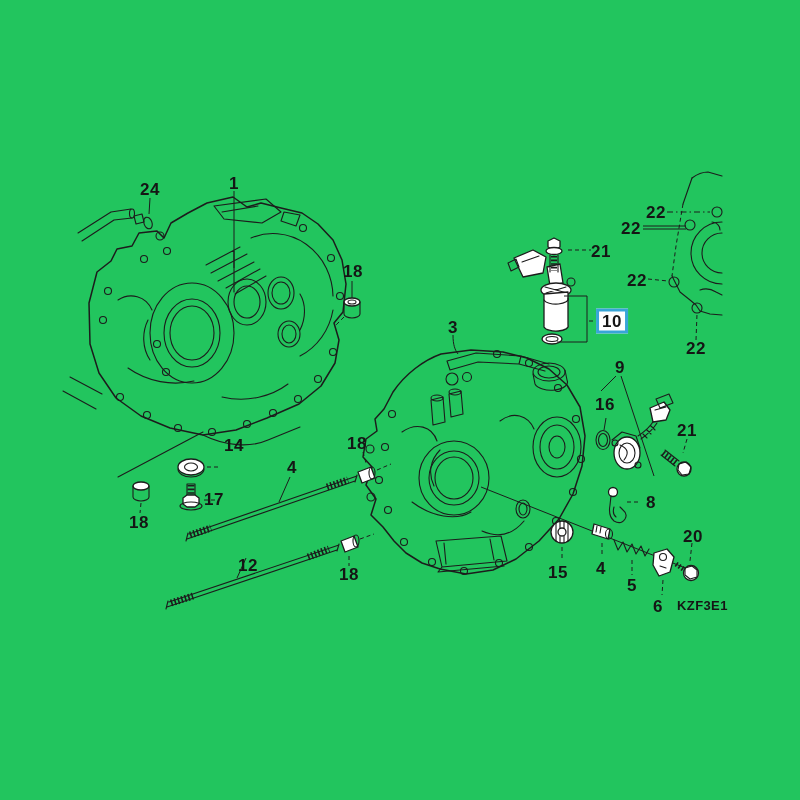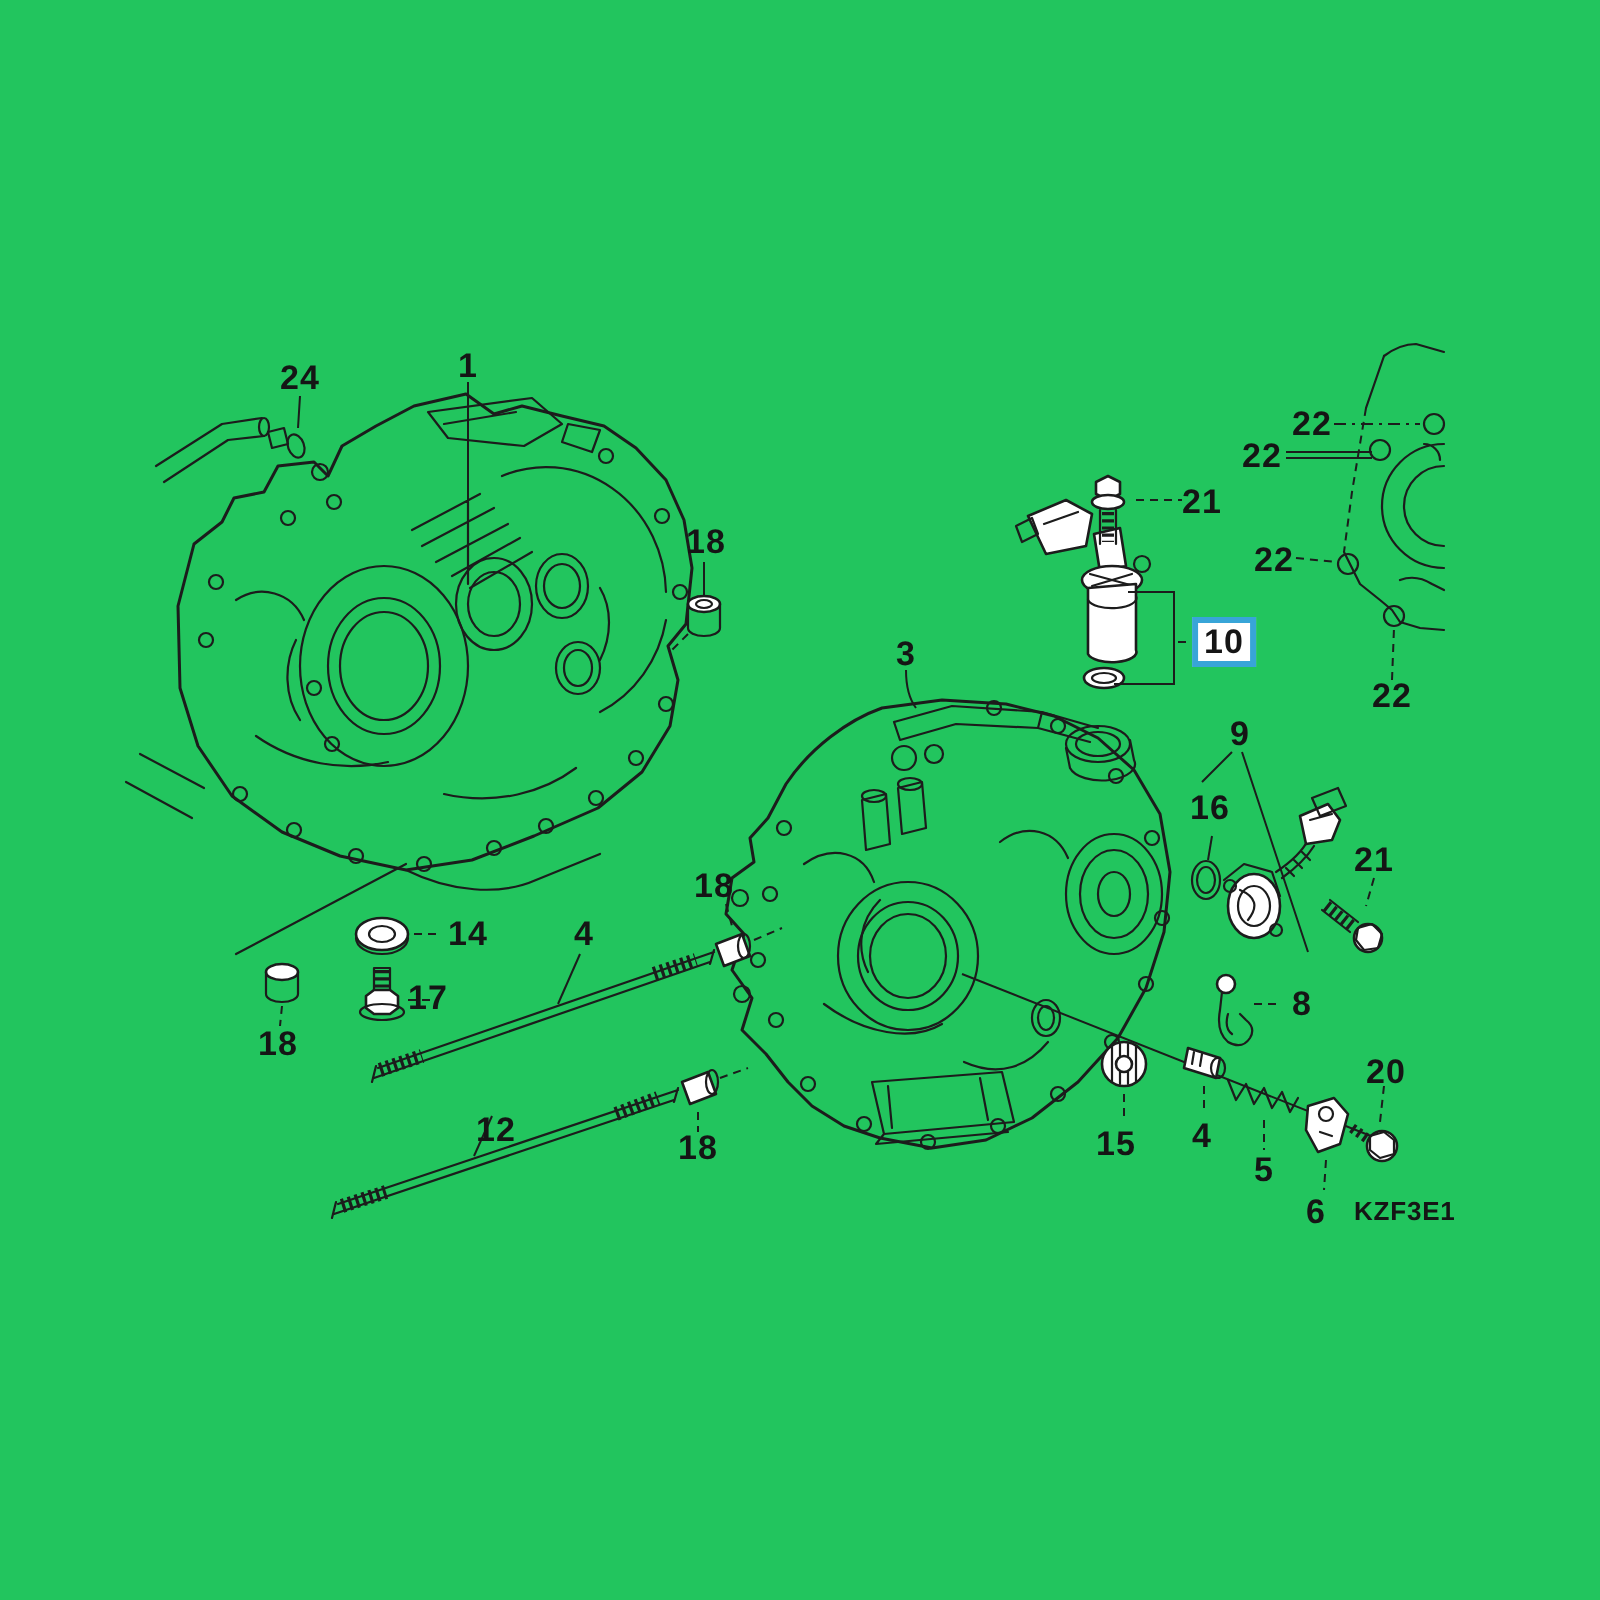--- a/index.html
+++ b/index.html
@@ -297,21 +297,21 @@
       <div class="part-label highlighted" style="left: 612px; top: 321px;">10</div>
       <div class="part-label" style="left: 656px; top: 212px;">22</div>
       <div class="part-label" style="left: 631px; top: 228px;">22</div>
       <div class="part-label" style="left: 637px; top: 280px;">22</div>
       <div class="part-label" style="left: 696px; top: 348px;">22</div>
       <div class="part-label" style="left: 453px; top: 327px;">3</div>
       <div class="part-label" style="left: 620px; top: 367px;">9</div>
       <div class="part-label" style="left: 605px; top: 404px;">16</div>
       <div class="part-label" style="left: 687px; top: 430px;">21</div>
       <div class="part-label" style="left: 651px; top: 502px;">8</div>
-      <div class="part-label" style="left: 234px; top: 467px;">14</div>
+      <div class="part-label" style="left: 234px; top: 445px;">14</div>
       <div class="part-label" style="left: 292px; top: 467px;">4</div>
       <div class="part-label" style="left: 214px; top: 499px;">17</div>
       <div class="part-label" style="left: 139px; top: 522px;">18</div>
       <div class="part-label" style="left: 248px; top: 549px; margin-top: 16px;">12</div>
       <div class="part-label" style="left: 357px; top: 443px;">18</div>
       <div class="part-label" style="left: 349px; top: 574px;">18</div>
       <div class="part-label" style="left: 558px; top: 572px;">15</div>
       <div class="part-label" style="left: 601px; top: 568px;">4</div>
       <div class="part-label" style="left: 632px; top: 585px;">5</div>
       <div class="part-label" style="left: 658px; top: 606px;">6</div>

